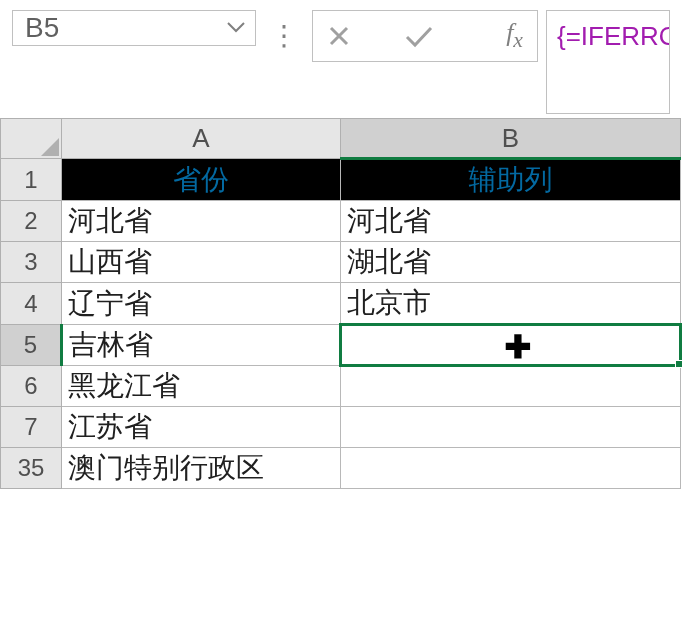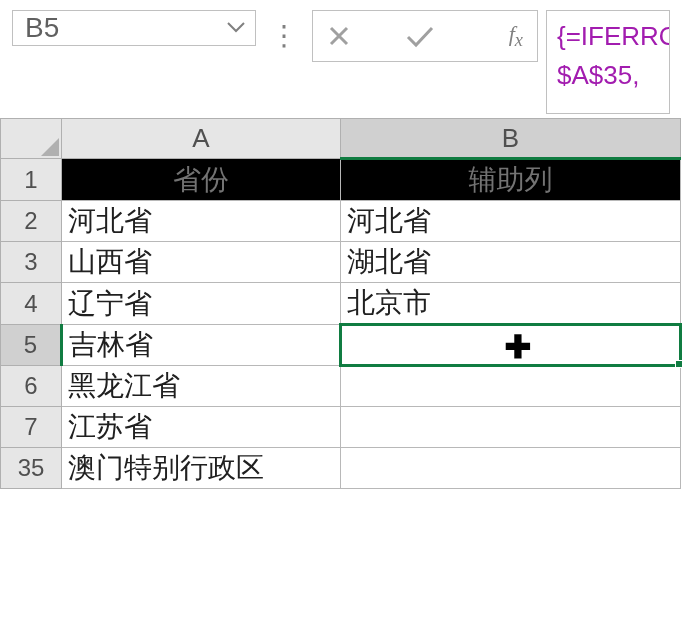--- a/index.html
+++ b/index.html
@@ -69,21 +69,21 @@
       display: flex;
       align-items: center;
       justify-content: center;
     }
     .formula-icon svg {
       display: block;
     }
     .fx-text {
       font-style: italic;
       font-family: "Times New Roman", serif;
-      font-size: 22px;
+      font-size: 26px;
       color: #808080;
       margin-left: 19px;
     }
     .formula-text-box {
       border: 1px solid #c0c0c0;
       background: #ffffff;
       flex: 1;
       height: 104px;
       padding: 6px 10px;
       font-size: 26px;
@@ -145,21 +145,21 @@
       border: 1px solid #b8b8b8;
       font-size: 28px;
       padding: 1px 6px;
       height: 37px;
       text-align: left;
       color: #202020;
       position: relative;
     }
     .data-header {
       background: #000000;
-      color: #737373;
+      color: #0369a1;
       text-align: center;
       font-size: 28px;
       font-weight: normal;
     }
     .selected-cell {
       border: 3px solid #107c41 !important;
       padding: 0 4px;
     }
     .fill-handle {
       position: absolute;
@@ -204,21 +204,20 @@
     </span>
     <span class="formula-icon">
       <svg width="30" height="24" viewBox="0 0 30 24">
           <path d="M3 13 L11 21 L27 4" stroke="#a0a0a0" stroke-width="3" fill="none"></path>
         </svg>
     </span>
     <span class="fx-text">f<sub>x</sub></span>
   </div>
   <div class="formula-text-box">
     <div>{=IFERRO</div>
-    <div>$A$35, </div>
   </div>
 </div>
 
 <div class="spreadsheet">
   <table>
     <tbody>
         <tr class="col-header-row">
       <th class="corner-cell">
         <svg width="18" height="18" viewBox="0 0 18 18">
               <path d="M18 0 L18 18 L0 18 Z" fill="#b0b0b0"></path>

